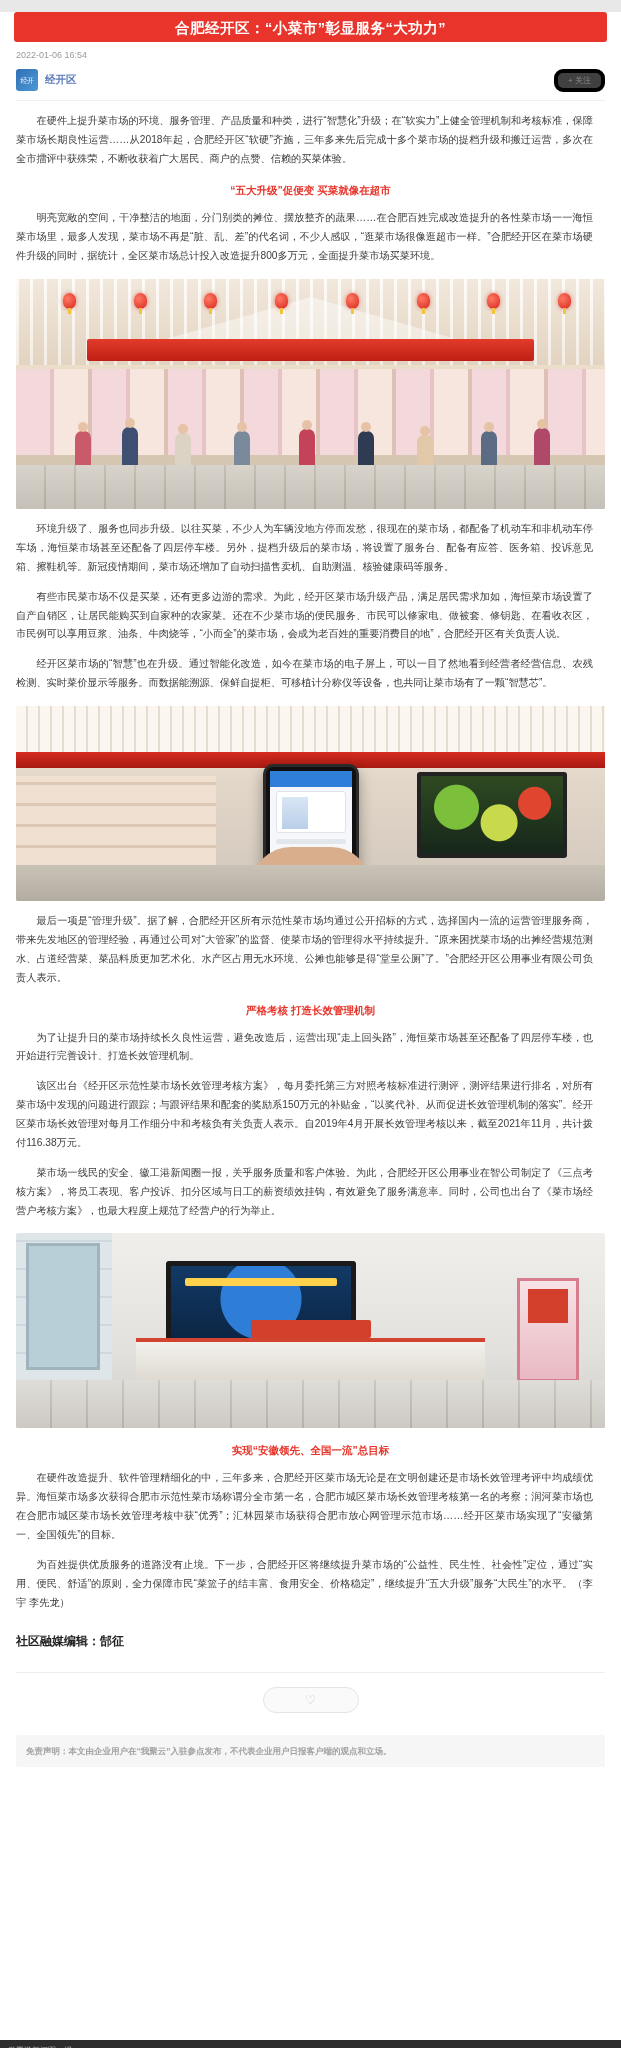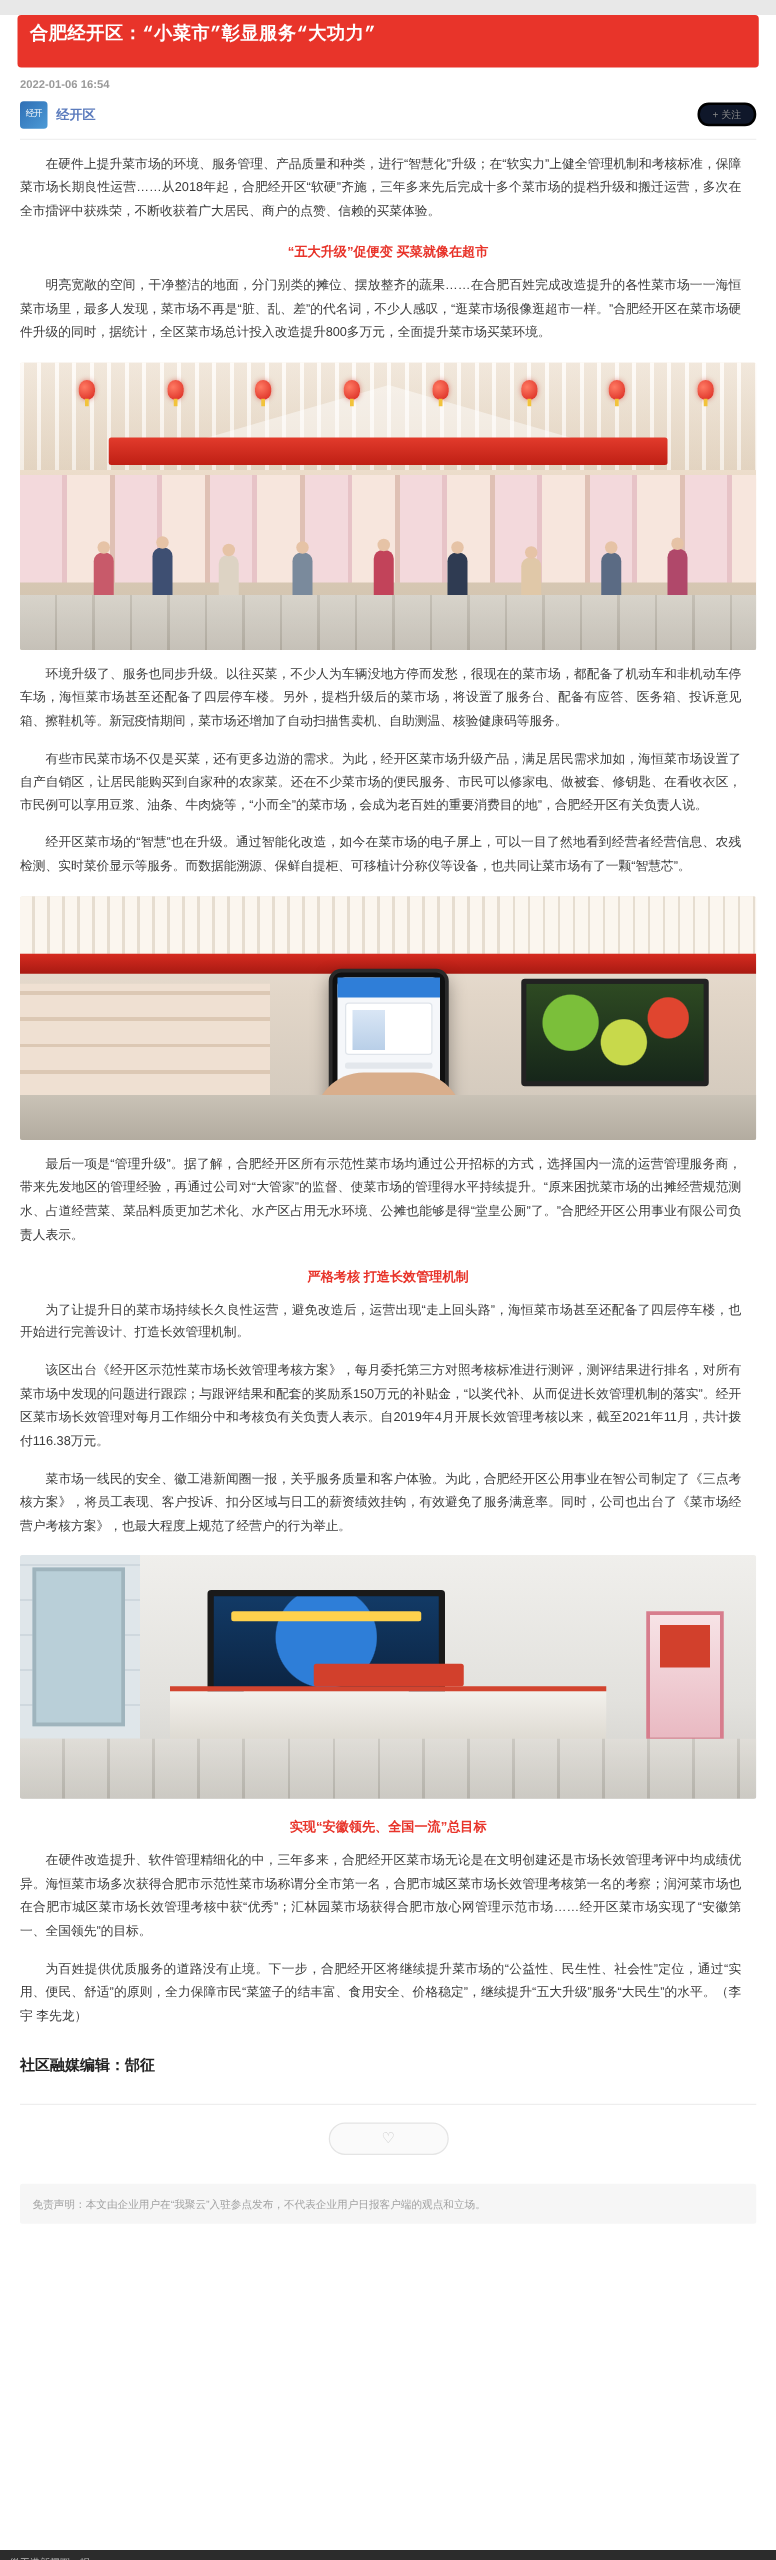--- a/index.html
+++ b/index.html
@@ -16,35 +16,34 @@
     min-height: 2048px;
     background: #ffffff;
     position: relative;
     padding-bottom: 28px;
   }
   
   .title-banner {
     margin: 12px 14px 0 14px;
     background: #e8342a;
     border-radius: 3px;
-    padding: 7px 10px 16px 10px;
-    font-family: Liberation Mono, monospace;
+    text-align: center;
+    padding: 7px 10px 4px 10px;
   }
   .title-banner .t {
     color: #ffffff;
     font-size: 14.5px;
     font-weight: bold;
     letter-spacing: 0.5px;
     line-height: 1.3;
   }
   .meta-date {
     margin: 8px 0 0 16px;
     color: #9a9a9a;
     font-size: 9px;
-    font-weight: bold;
   }
   
   .account-row {
     margin: 9px 16px 0 16px;
     display: flex;
     align-items: center;
     border-bottom: 1px solid #f0f0f0;
     padding-bottom: 8px;
   }
   .avatar {
@@ -59,26 +58,26 @@
     flex: 0 0 auto;
   }
   .acct-name {
     margin-left: 7px;
     font-size: 10.5px;
     color: #5b7bbd;
     font-weight: bold;
   }
   .follow-btn {
     margin-left: auto;
-    border: 2px solid #000000;
+    border: 4px solid #000000;
     color: #8a8a8a;
     font-size: 8px;
     border-radius: 9px;
     padding: 2px 10px;
-    background: #0f172a;
+    background: #404040;
     cursor: pointer;
   }
   
   .content { padding: 0 16px; }
   p.para {
     font-size: 10.2px;
     line-height: 1.85;
     color: #3b3b3b;
     margin: 11px 12px 0 0;
     text-align: justify;
@@ -302,20 +301,21 @@
   }
   
   .disclaimer {
     margin: 18px 16px 0 16px;
     background: #f6f6f6;
     color: #a2a2a2;
     font-size: 8.5px;
     line-height: 1.7;
     padding: 9px 10px;
     border-radius: 2px;
+    font-weight: bold;
   }
   
   .bottombar {
     position: absolute; left: 0; right: 0; bottom: 0;
     height: 20px;
     background: #2c2c2c;
     color: #bdbdbd;
     font-size: 8px;
     display: flex; align-items: center;
     padding: 0 8px;

